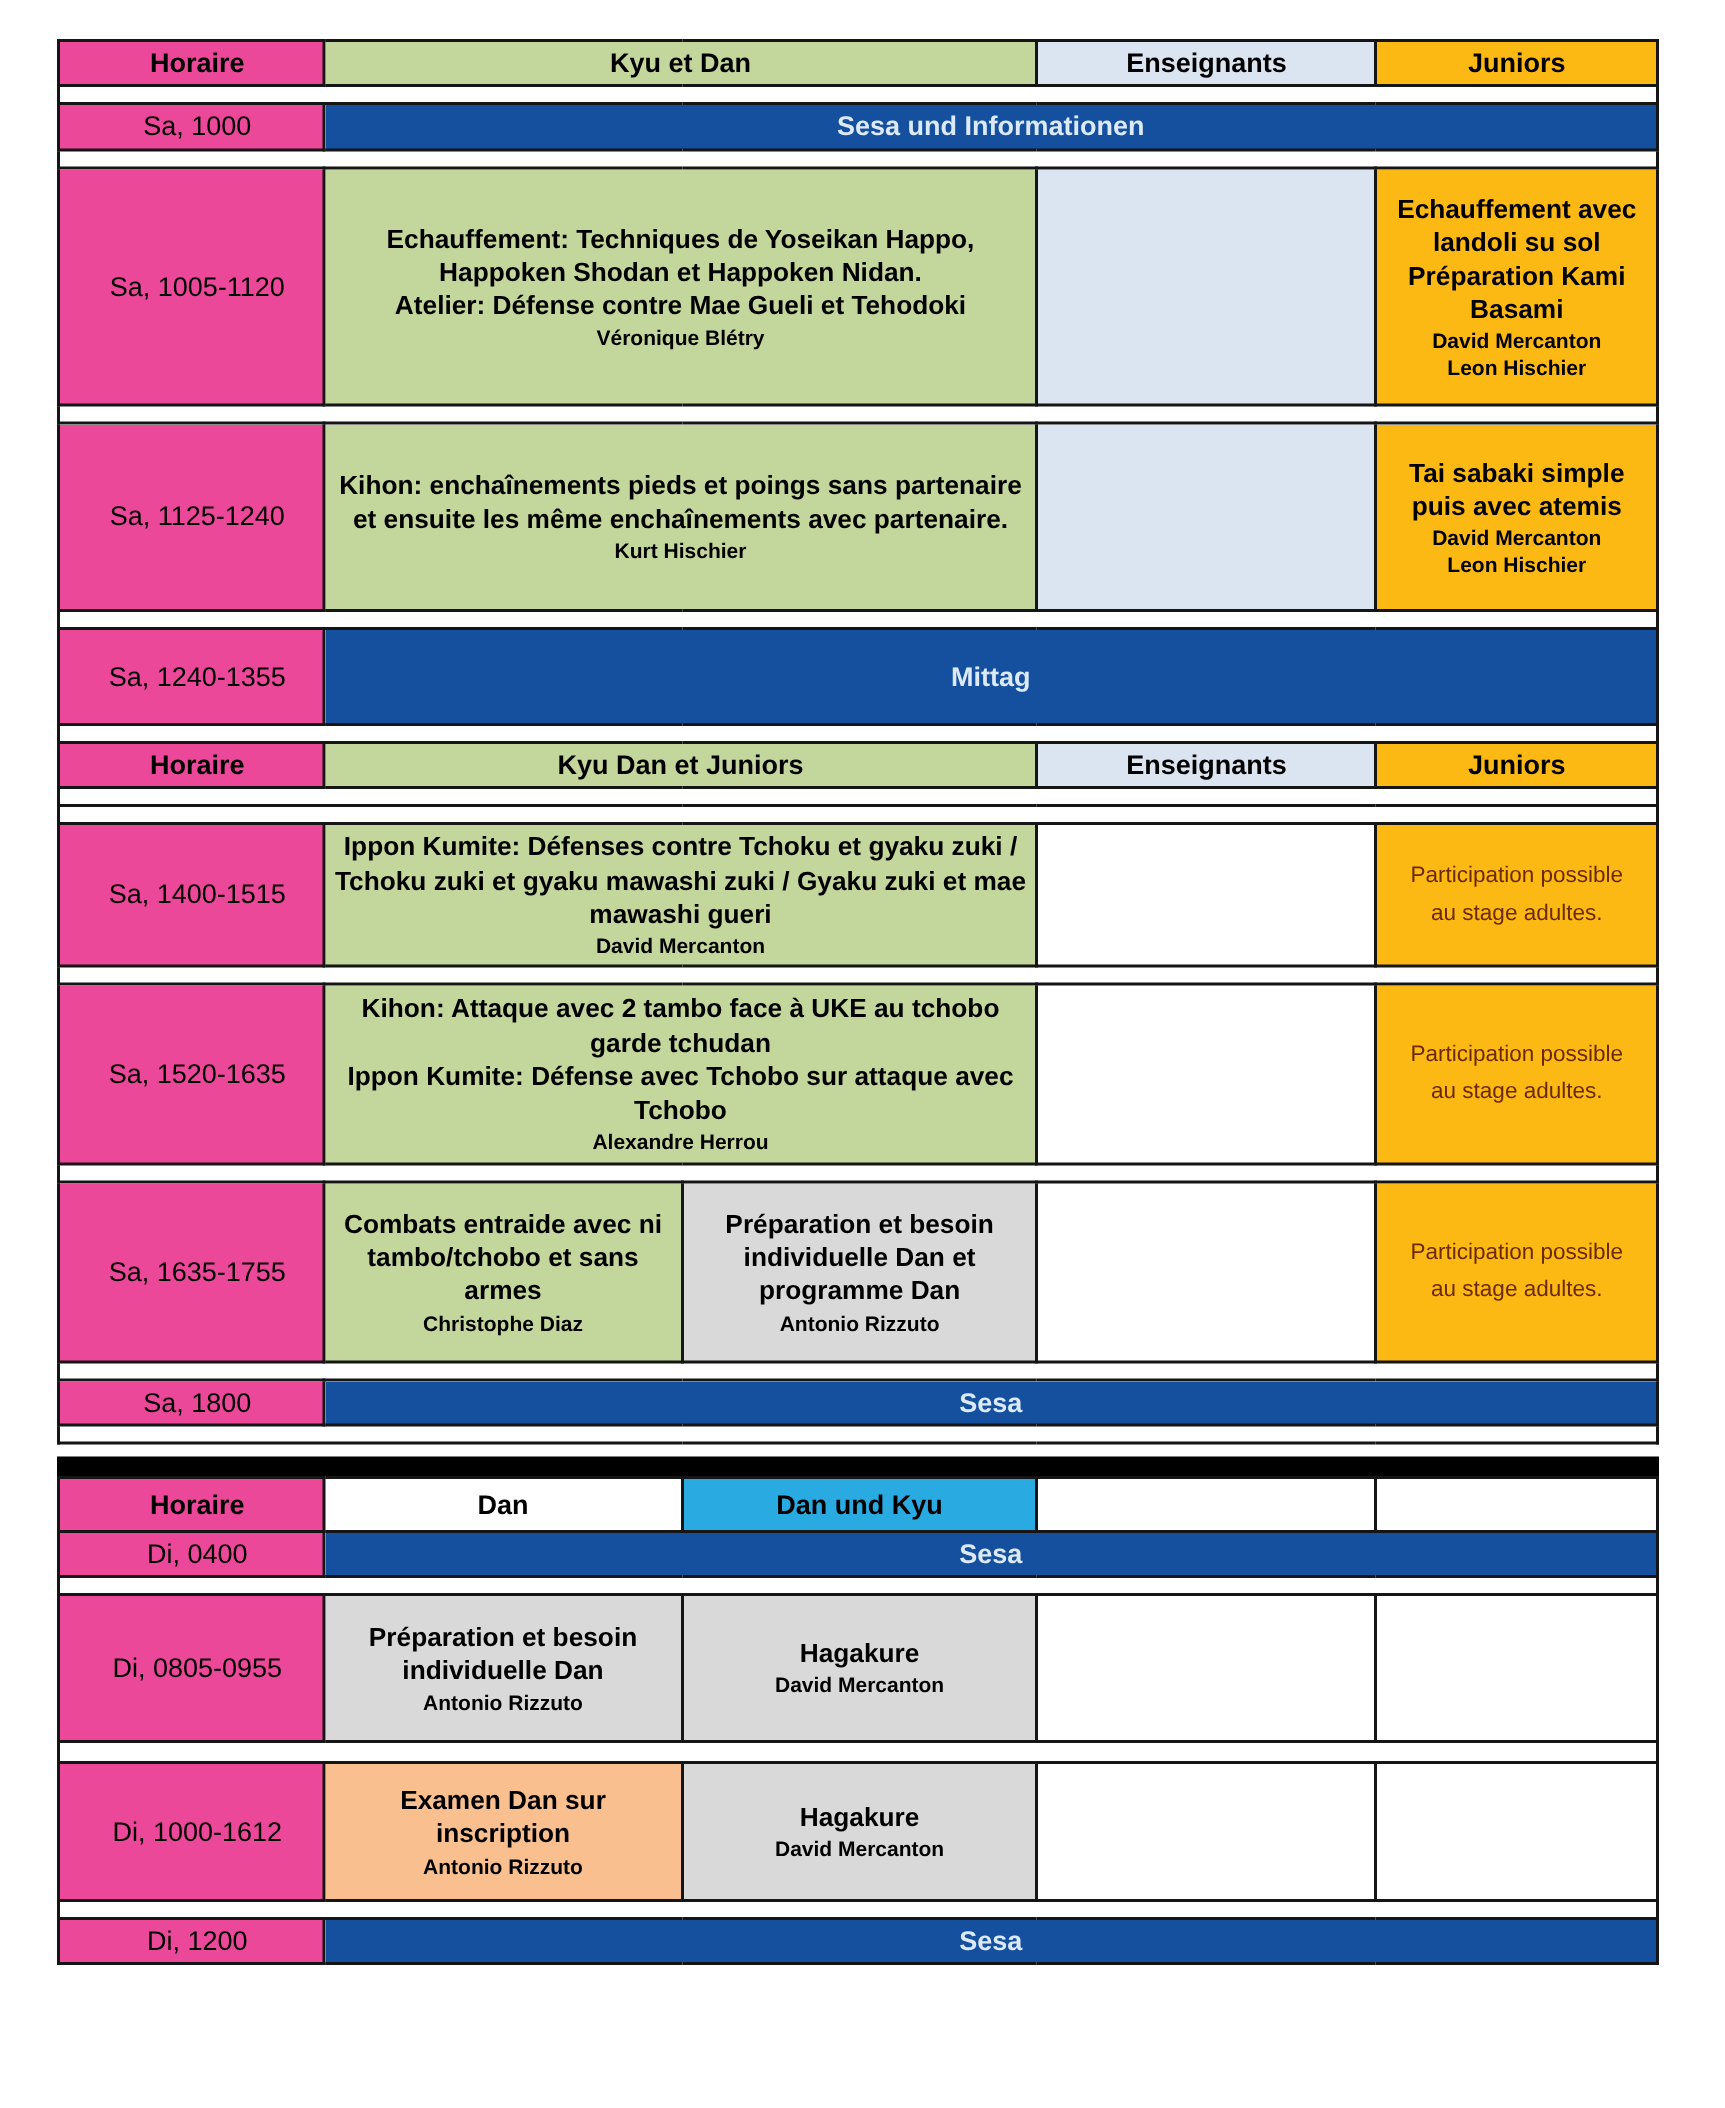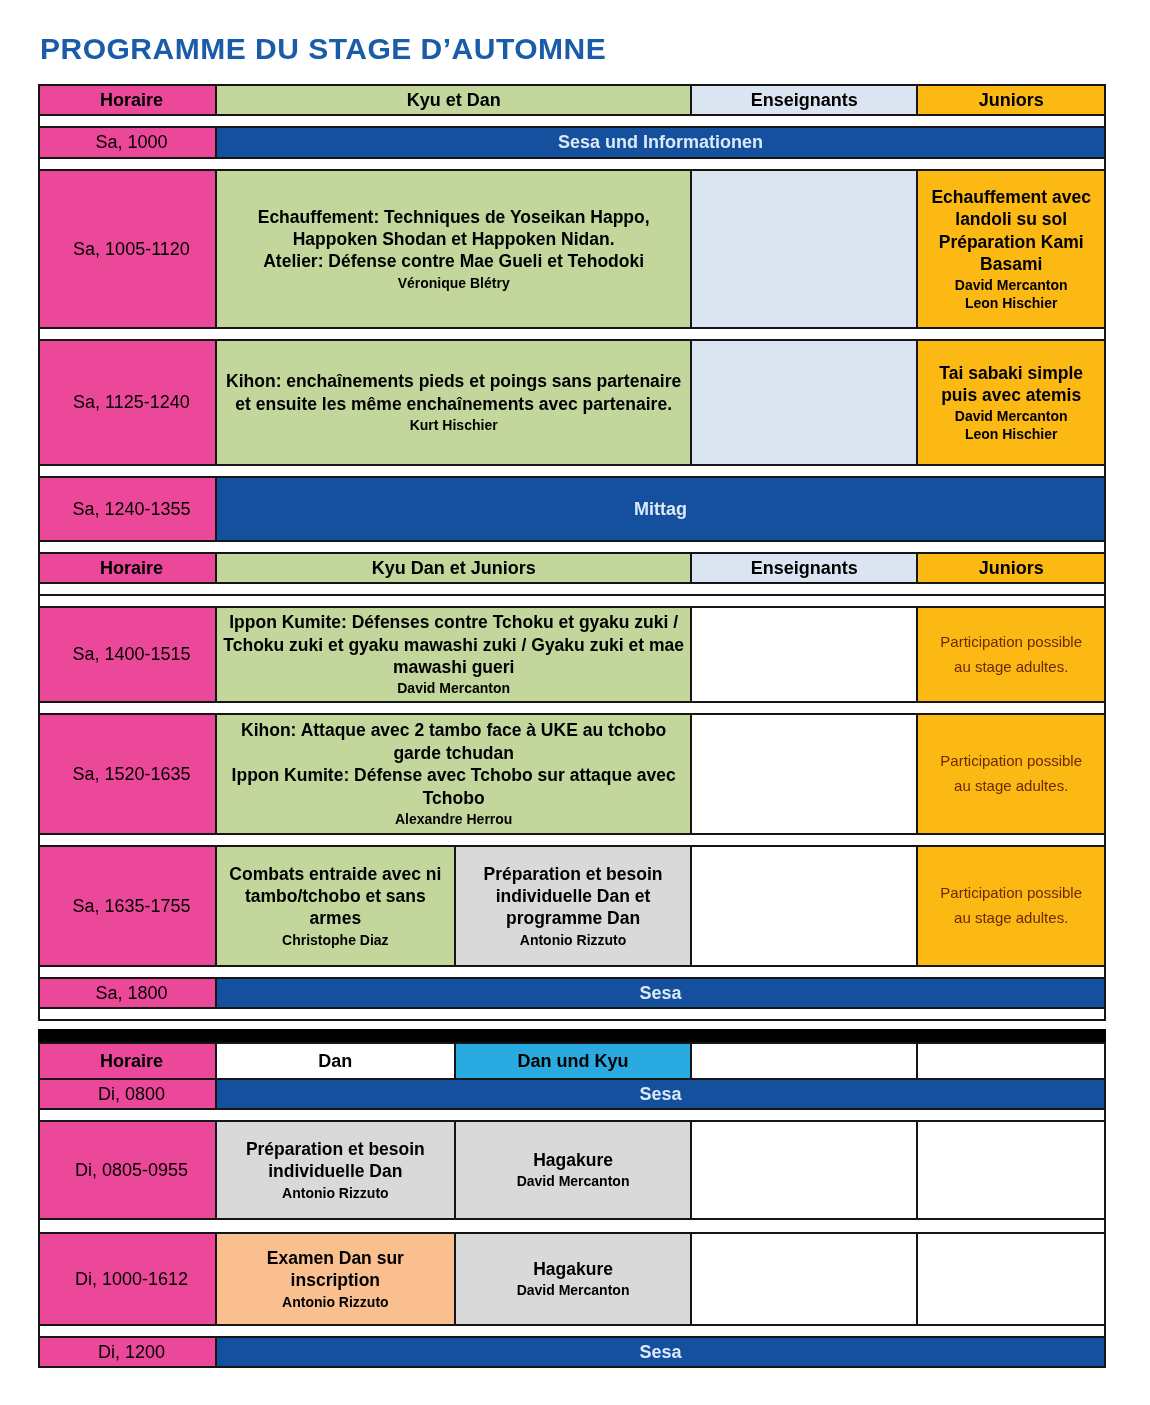--- a/index.html
+++ b/index.html
@@ -38,21 +38,20 @@
     padding:0 6px;
   }
   .blackbar{height:13px;background:#000;margin-top:8px;}
   .stray{font-size:8px;color:#444;padding:3px 0 4px 28px;height:9px;line-height:9px;}
 </style>
 </head>
 <body>
 
 <div class="page">
 
-  <div class="title">PROGRAMME DU STAGE D’AUTOMNE</div>
 
   <table class="t">
     <colgroup>
       <col style="width:16.6%">
         <col style="width:22.4%">
         <col style="width:22.2%">
       <col style="width:21.2%">
         <col style="width:17.6%">
     </colgroup>
 
@@ -206,21 +205,21 @@
     <tbody>
         <tr style="height:36px">
       <td class="hdr time">Horaire</td>
       <td class="hdr">Dan</td>
       <td class="hdr cyan">Dan und Kyu</td>
       <td></td>
       <td></td>
     </tr>
 
     <tr style="height:30px">
-      <td class="time">Di, 0800</td>
+      <td class="time">Di, 0400</td>
       <td class="banner" colspan="4">Sesa</td>
     </tr>
     <tr class="thin">
           <td colspan="5"></td>
         </tr>
 
     <tr style="height:98px">
       <td class="time">Di, 0805-0955</td>
       <td class="gray">
         <div class="act">Préparation et besoin individuelle Dan</div>

